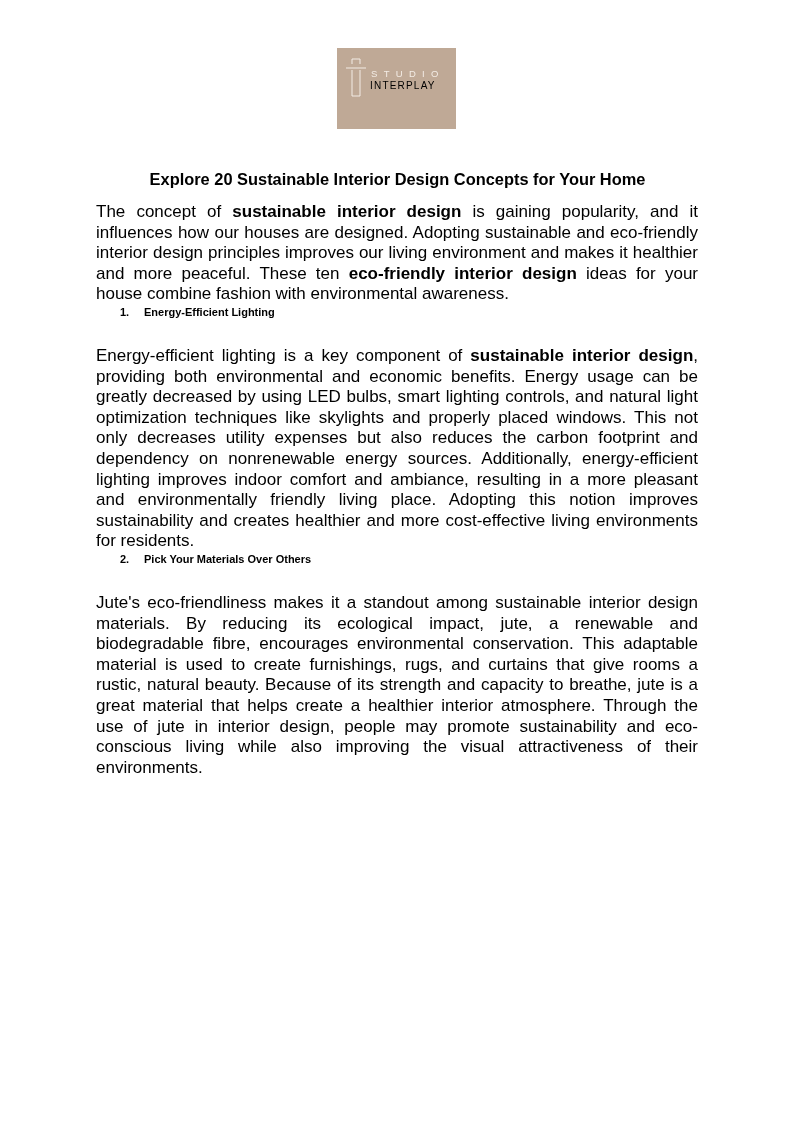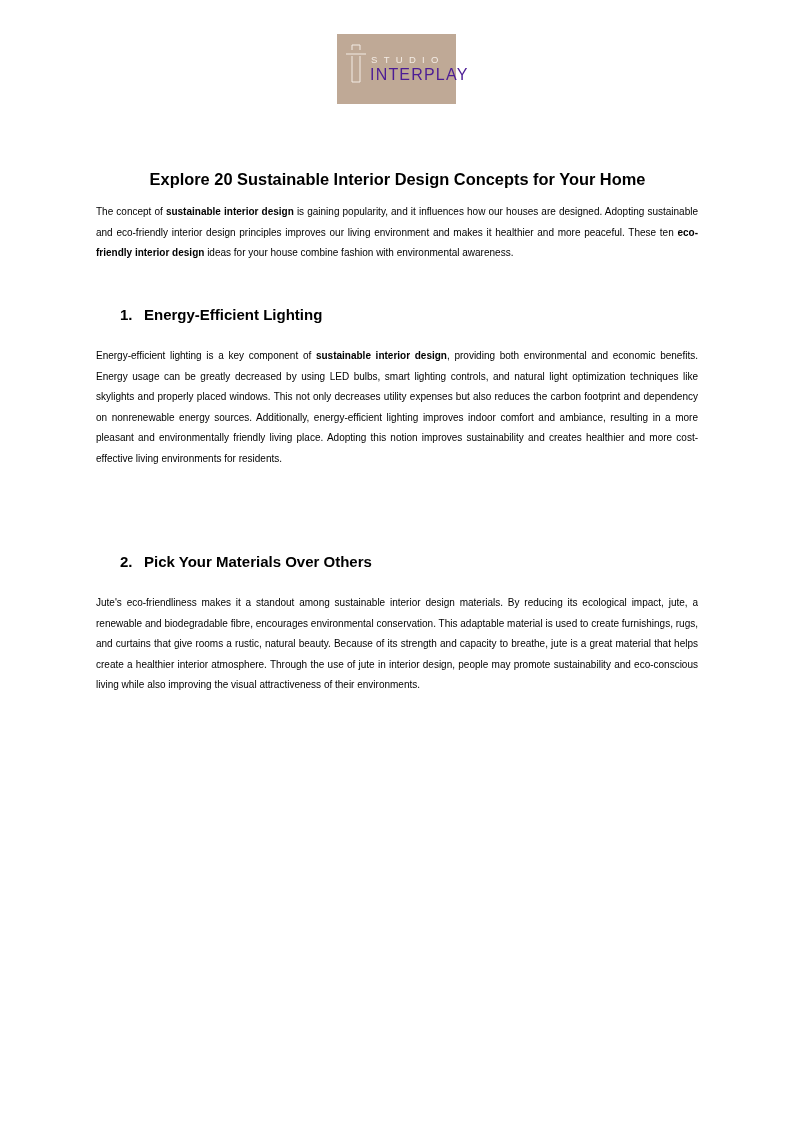--- a/index.html
+++ b/index.html
@@ -1,25 +1,25 @@
 <!DOCTYPE html>
 <html><head>
 <meta charset="utf-8">
 <style>
   html, body { margin:0; padding:0; background:#ffffff; }
   body { width:795px; height:1123px; position:relative; overflow:hidden;
          font-family:"Liberation Sans", sans-serif; color:#000; }
-  .logo { position:absolute; left:337px; top:34px; width:119px; height:70px; background:#bfa996; }
+  .logo { position:absolute; left:337px; top:48px; width:119px; height:81px; background:#bfa996; }
   .logo .mark { position:absolute; left:8px; top:8px; width:22px; height:50px; }
   .logo .t1 { position:absolute; left:34px; top:20px; color:#f3ece5; font-size:9.5px; letter-spacing:6.3px; }
-  .logo .t2 { position:absolute; left:33px; top:32px; color:#4c1d95; font-size:16px; letter-spacing:1.2px; }
+  .logo .t2 { position:absolute; left:33px; top:32px; color:#000000; font-size:10px; letter-spacing:1.2px; }
   .title { position:absolute; left:95px; width:605px; top:170px; text-align:center; font-weight:bold; font-size:16.4px; }
-  .para { position:absolute; left:96px; width:602px; font-size:10px; line-height:20.6px; text-align:justify; }
+  .para { position:absolute; left:96px; width:602px; font-size:17px; line-height:20.6px; text-align:justify; }
   .para b { font-weight:bold; }
-  .heading { position:absolute; left:120px; font-weight:bold; font-size:15px; }
+  .heading { position:absolute; left:120px; font-weight:bold; font-size:11px; }
   .heading .num { display:inline-block; width:24px; }
 </style>
 </head>
 <body>
 
 <div class="logo">
   <svg class="mark" viewBox="0 0 22 50">
     <g fill="none" stroke="#f3ece5" stroke-width="1">
       <path d="M7 8 V3 H15 V8"></path>
       <line x1="1" y1="12" x2="21" y2="12"></line>

